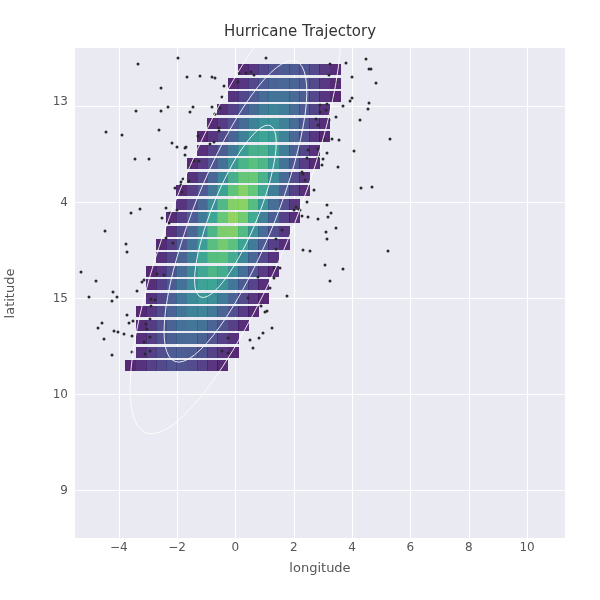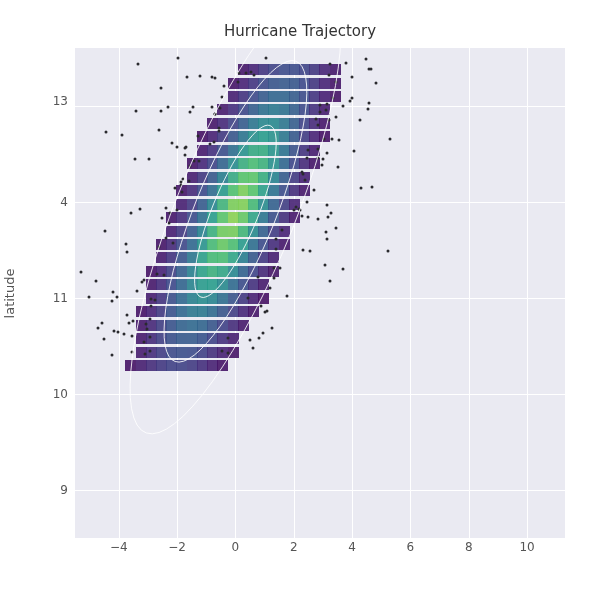--- a/index.html
+++ b/index.html
@@ -569,29 +569,30 @@
       <div class="pt" style="left: 47.2252px; top: 87.1923px;"></div>
       <div class="pt" style="left: 251.871px; top: 156.797px;"></div>
       <div class="pt" style="left: 114.212px; top: 133.462px;"></div>
       <svg class="contours" viewBox="0 0 490 490">
         <path d="M264.2 -34.1 L262.0 -43.2 L258.7 -50.3 L254.5 -55.4 L249.4 -58.3 L243.5 -59.2 L236.7 -57.8 L229.3 -54.4 L221.1 -48.8 L212.4 -41.2 L203.1 -31.7 L193.5 -20.2 L183.5 -7.0 L173.3 7.8 L163.0 24.2 L152.7 41.9 L142.4 60.7 L132.3 80.6 L122.5 101.2 L113.1 122.5 L104.1 144.1 L95.6 165.9 L87.8 187.7 L80.7 209.3 L74.3 230.4 L68.8 250.9 L64.1 270.5 L60.4 289.1 L57.6 306.5 L55.9 322.5 L55.1 337.0 L55.3 349.8 L56.6 360.8 L58.9 369.9 L62.1 377.0 L66.3 382.1 L71.4 385.0 L77.3 385.8 L84.1 384.5 L91.6 381.0 L99.7 375.5 L108.5 367.9 L117.7 358.3 L127.3 346.9 L137.3 333.7 L147.5 318.8 L157.8 302.5 L168.1 284.8 L178.4 265.9 L188.5 246.1 L198.3 225.4 L207.8 204.2 L216.8 182.6 L225.2 160.7 L233.0 138.9 L240.2 117.4 L246.5 96.3 L252.1 75.8 L256.7 56.2 L260.5 37.6 L263.2 20.2 L265.0 4.2 L265.7 -10.3 L265.5 -23.1 L264.2 -34.1 Z" fill="none" stroke="#ffffff" stroke-width="1" stroke-opacity="0.85"></path>
         <path d="M230.7 29.6 L229.2 23.4 L227.0 18.6 L224.2 15.2 L220.7 13.2 L216.7 12.6 L212.1 13.5 L207.1 15.9 L201.5 19.6 L195.6 24.8 L189.4 31.2 L182.8 39.0 L176.1 47.9 L169.2 58.0 L162.2 69.1 L155.2 81.1 L148.2 93.8 L141.4 107.3 L134.7 121.3 L128.3 135.7 L122.2 150.3 L116.5 165.1 L111.2 179.9 L106.4 194.5 L102.1 208.8 L98.3 222.6 L95.2 235.9 L92.7 248.5 L90.8 260.3 L89.6 271.2 L89.1 281.0 L89.2 289.6 L90.1 297.1 L91.6 303.3 L93.8 308.1 L96.7 311.5 L100.1 313.5 L104.1 314.1 L108.7 313.2 L113.8 310.8 L119.3 307.1 L125.2 301.9 L131.5 295.4 L138.0 287.7 L144.8 278.7 L151.7 268.7 L158.6 257.6 L165.6 245.6 L172.6 232.8 L179.4 219.4 L186.1 205.4 L192.5 191.0 L198.6 176.4 L204.3 161.6 L209.6 146.8 L214.4 132.2 L218.8 117.9 L222.5 104.0 L225.7 90.7 L228.2 78.1 L230.1 66.4 L231.3 55.5 L231.8 45.7 L231.6 37.0 L230.7 29.6 Z" fill="none" stroke="#ffffff" stroke-width="1" stroke-opacity="0.85"></path>
         <path d="M200.6 86.9 L199.7 83.4 L198.5 80.6 L196.9 78.7 L194.9 77.5 L192.6 77.2 L190.0 77.7 L187.1 79.1 L183.9 81.2 L180.5 84.1 L177.0 87.9 L173.2 92.3 L169.4 97.4 L165.4 103.1 L161.4 109.5 L157.4 116.3 L153.5 123.6 L149.6 131.3 L145.7 139.3 L142.1 147.5 L138.6 155.9 L135.3 164.3 L132.3 172.8 L129.5 181.1 L127.1 189.3 L124.9 197.2 L123.1 204.8 L121.7 212.0 L120.6 218.7 L119.9 224.9 L119.6 230.5 L119.7 235.5 L120.2 239.8 L121.1 243.3 L122.4 246.0 L124.0 248.0 L126.0 249.1 L128.3 249.5 L130.9 248.9 L133.8 247.6 L136.9 245.5 L140.3 242.5 L143.9 238.8 L147.6 234.4 L151.5 229.3 L155.4 223.5 L159.4 217.2 L163.4 210.3 L167.4 203.0 L171.3 195.4 L175.1 187.4 L178.7 179.2 L182.2 170.8 L185.5 162.3 L188.5 153.9 L191.3 145.5 L193.8 137.4 L195.9 129.4 L197.7 121.8 L199.1 114.6 L200.2 107.9 L200.9 101.7 L201.2 96.1 L201.1 91.2 L200.6 86.9 Z" fill="none" stroke="#ffffff" stroke-width="1" stroke-opacity="0.85"></path>
       </svg>
     </div>
 
+  <div class="xlabel">longitude</div>
   <div class="ylabel">
       <span>latitude</span>
     </div>
 <div class="tick-x" style="left: 118.75px;">−4</div>
     <div class="tick-x" style="left: 177.083px;">−2</div>
     <div class="tick-x" style="left: 235.417px;">0</div>
     <div class="tick-x" style="left: 293.75px;">2</div>
     <div class="tick-x" style="left: 352.083px;">4</div>
     <div class="tick-x" style="left: 410.417px;">6</div>
     <div class="tick-x" style="left: 468.75px;">8</div>
     <div class="tick-x" style="left: 527.083px;">10</div>
     <div class="tick-y" style="top: 489.961px;">9</div>
     <div class="tick-y" style="top: 393.882px;">10</div>
-    <div class="tick-y" style="top: 297.804px;">11</div>
+    <div class="tick-y" style="top: 297.804px;">15</div>
     <div class="tick-y" style="top: 201.725px;">4</div>
     <div class="tick-y" style="top: 101px;">13</div>
   </div>
 
 </body></html>

